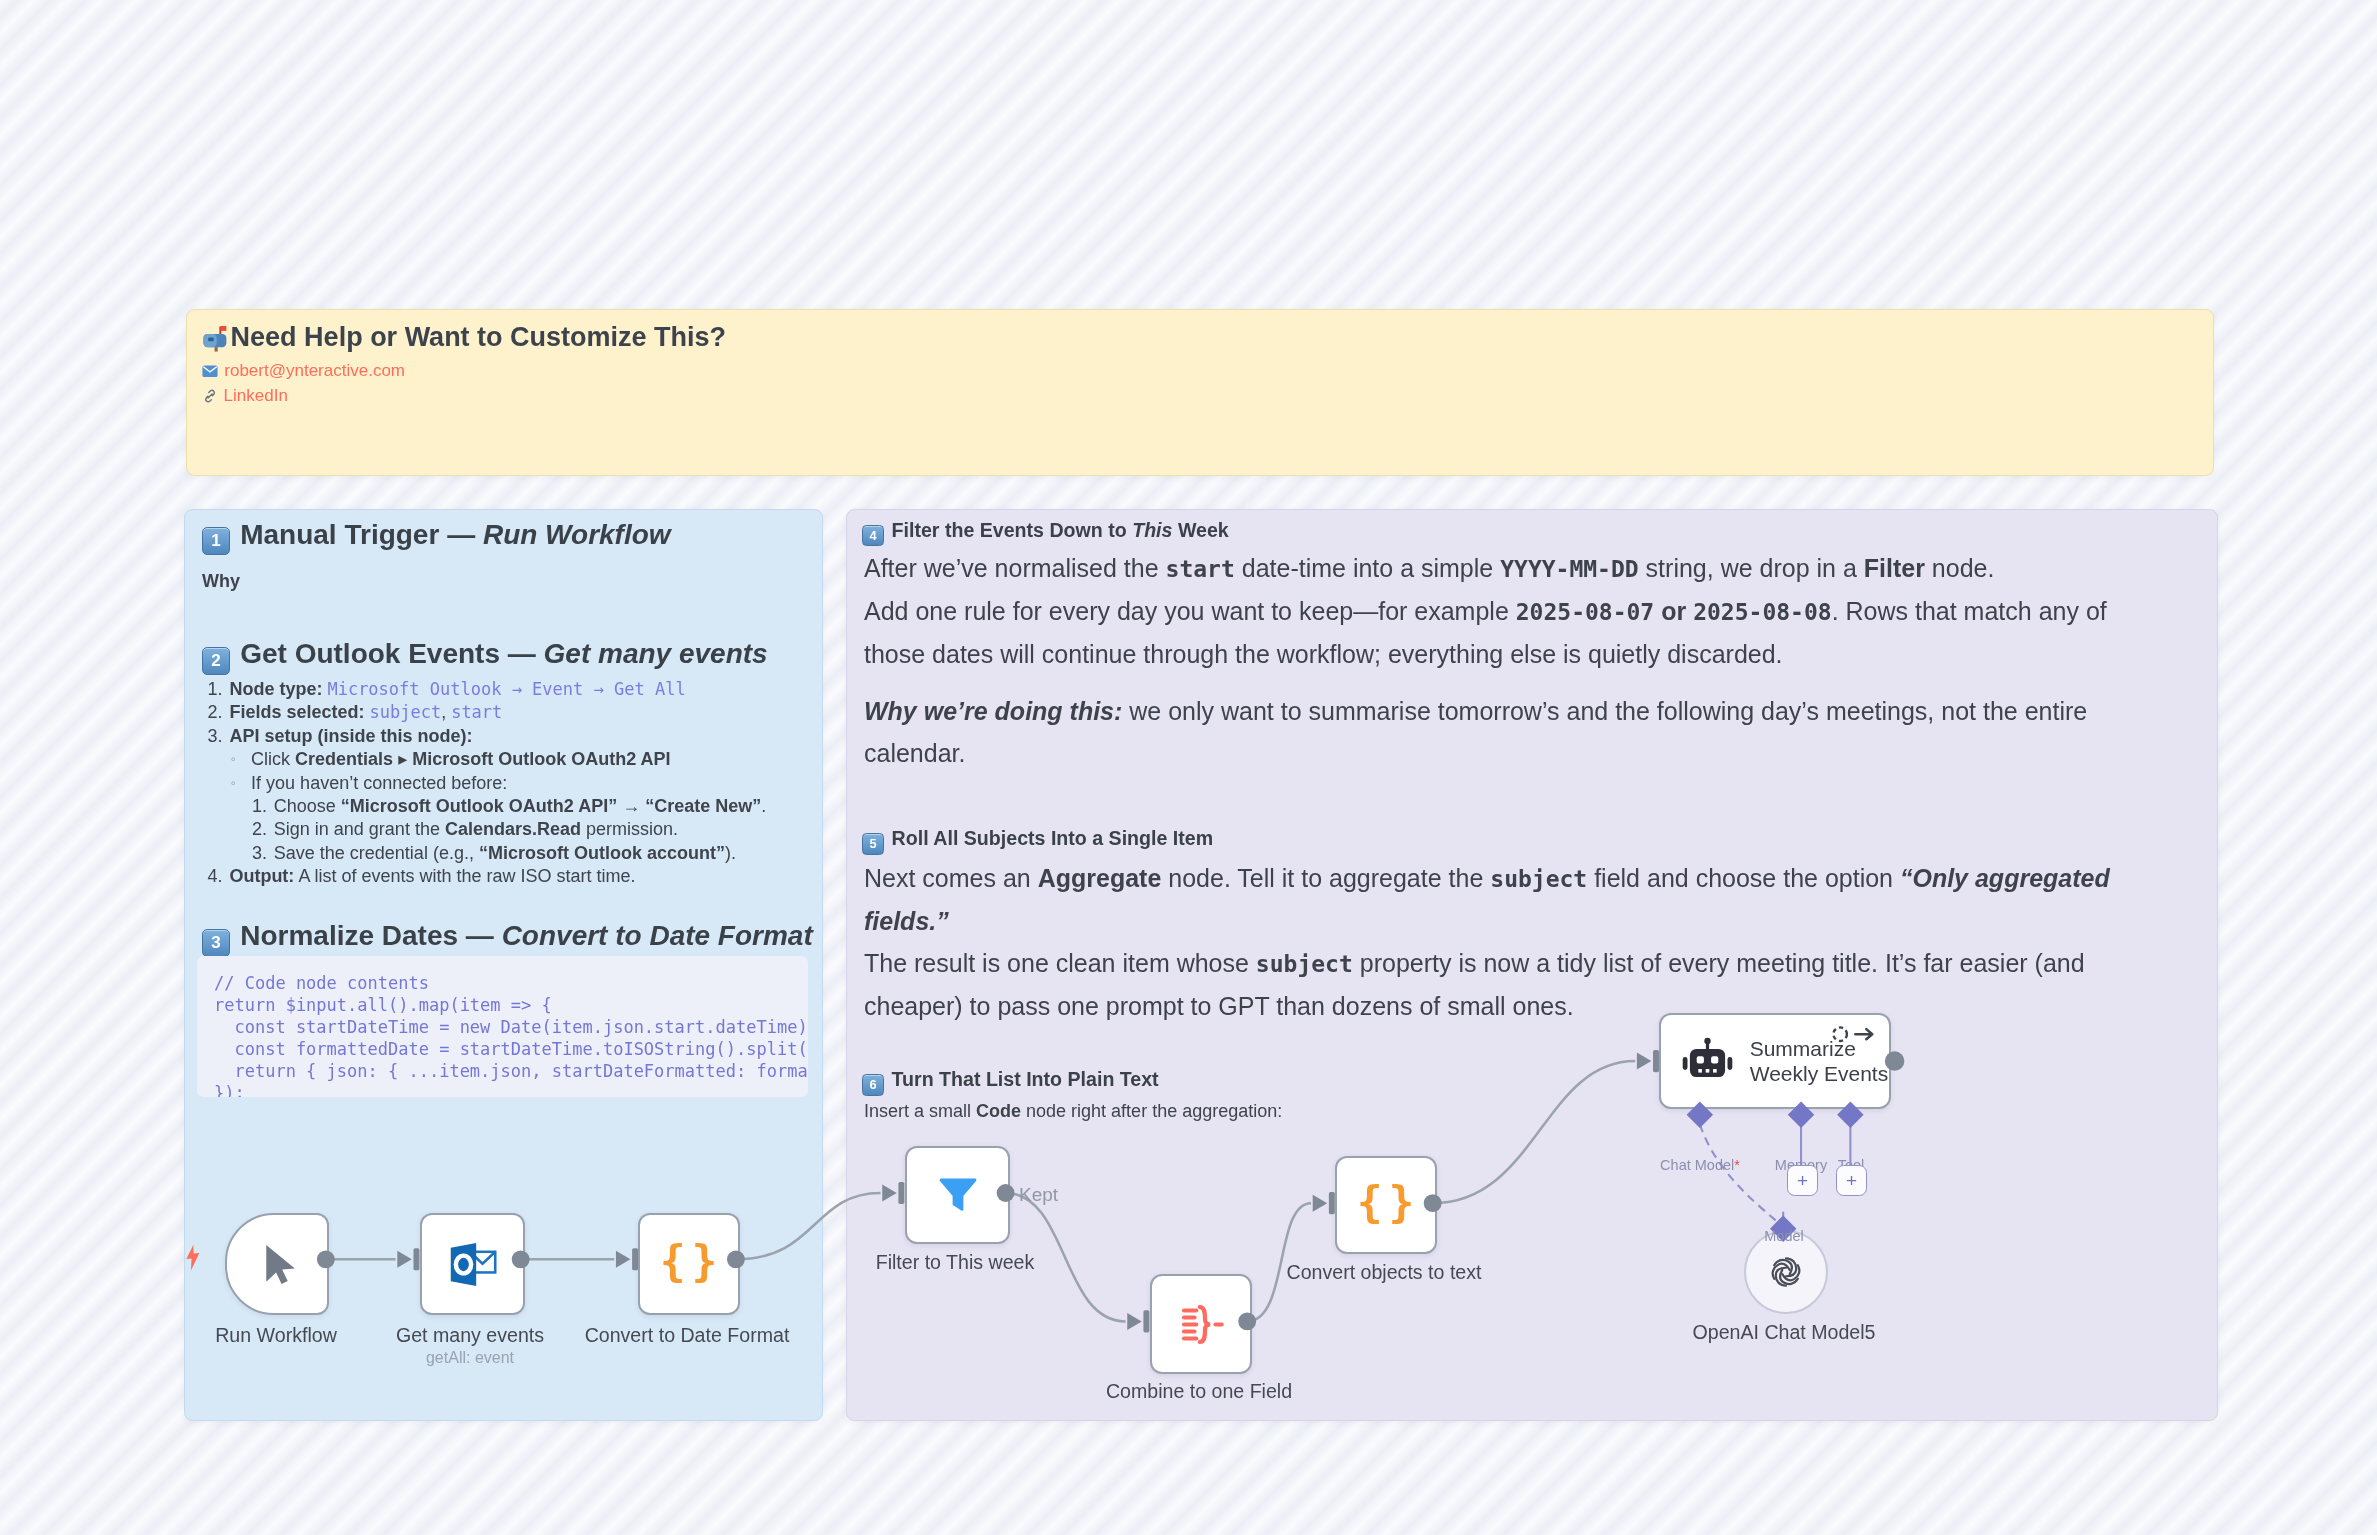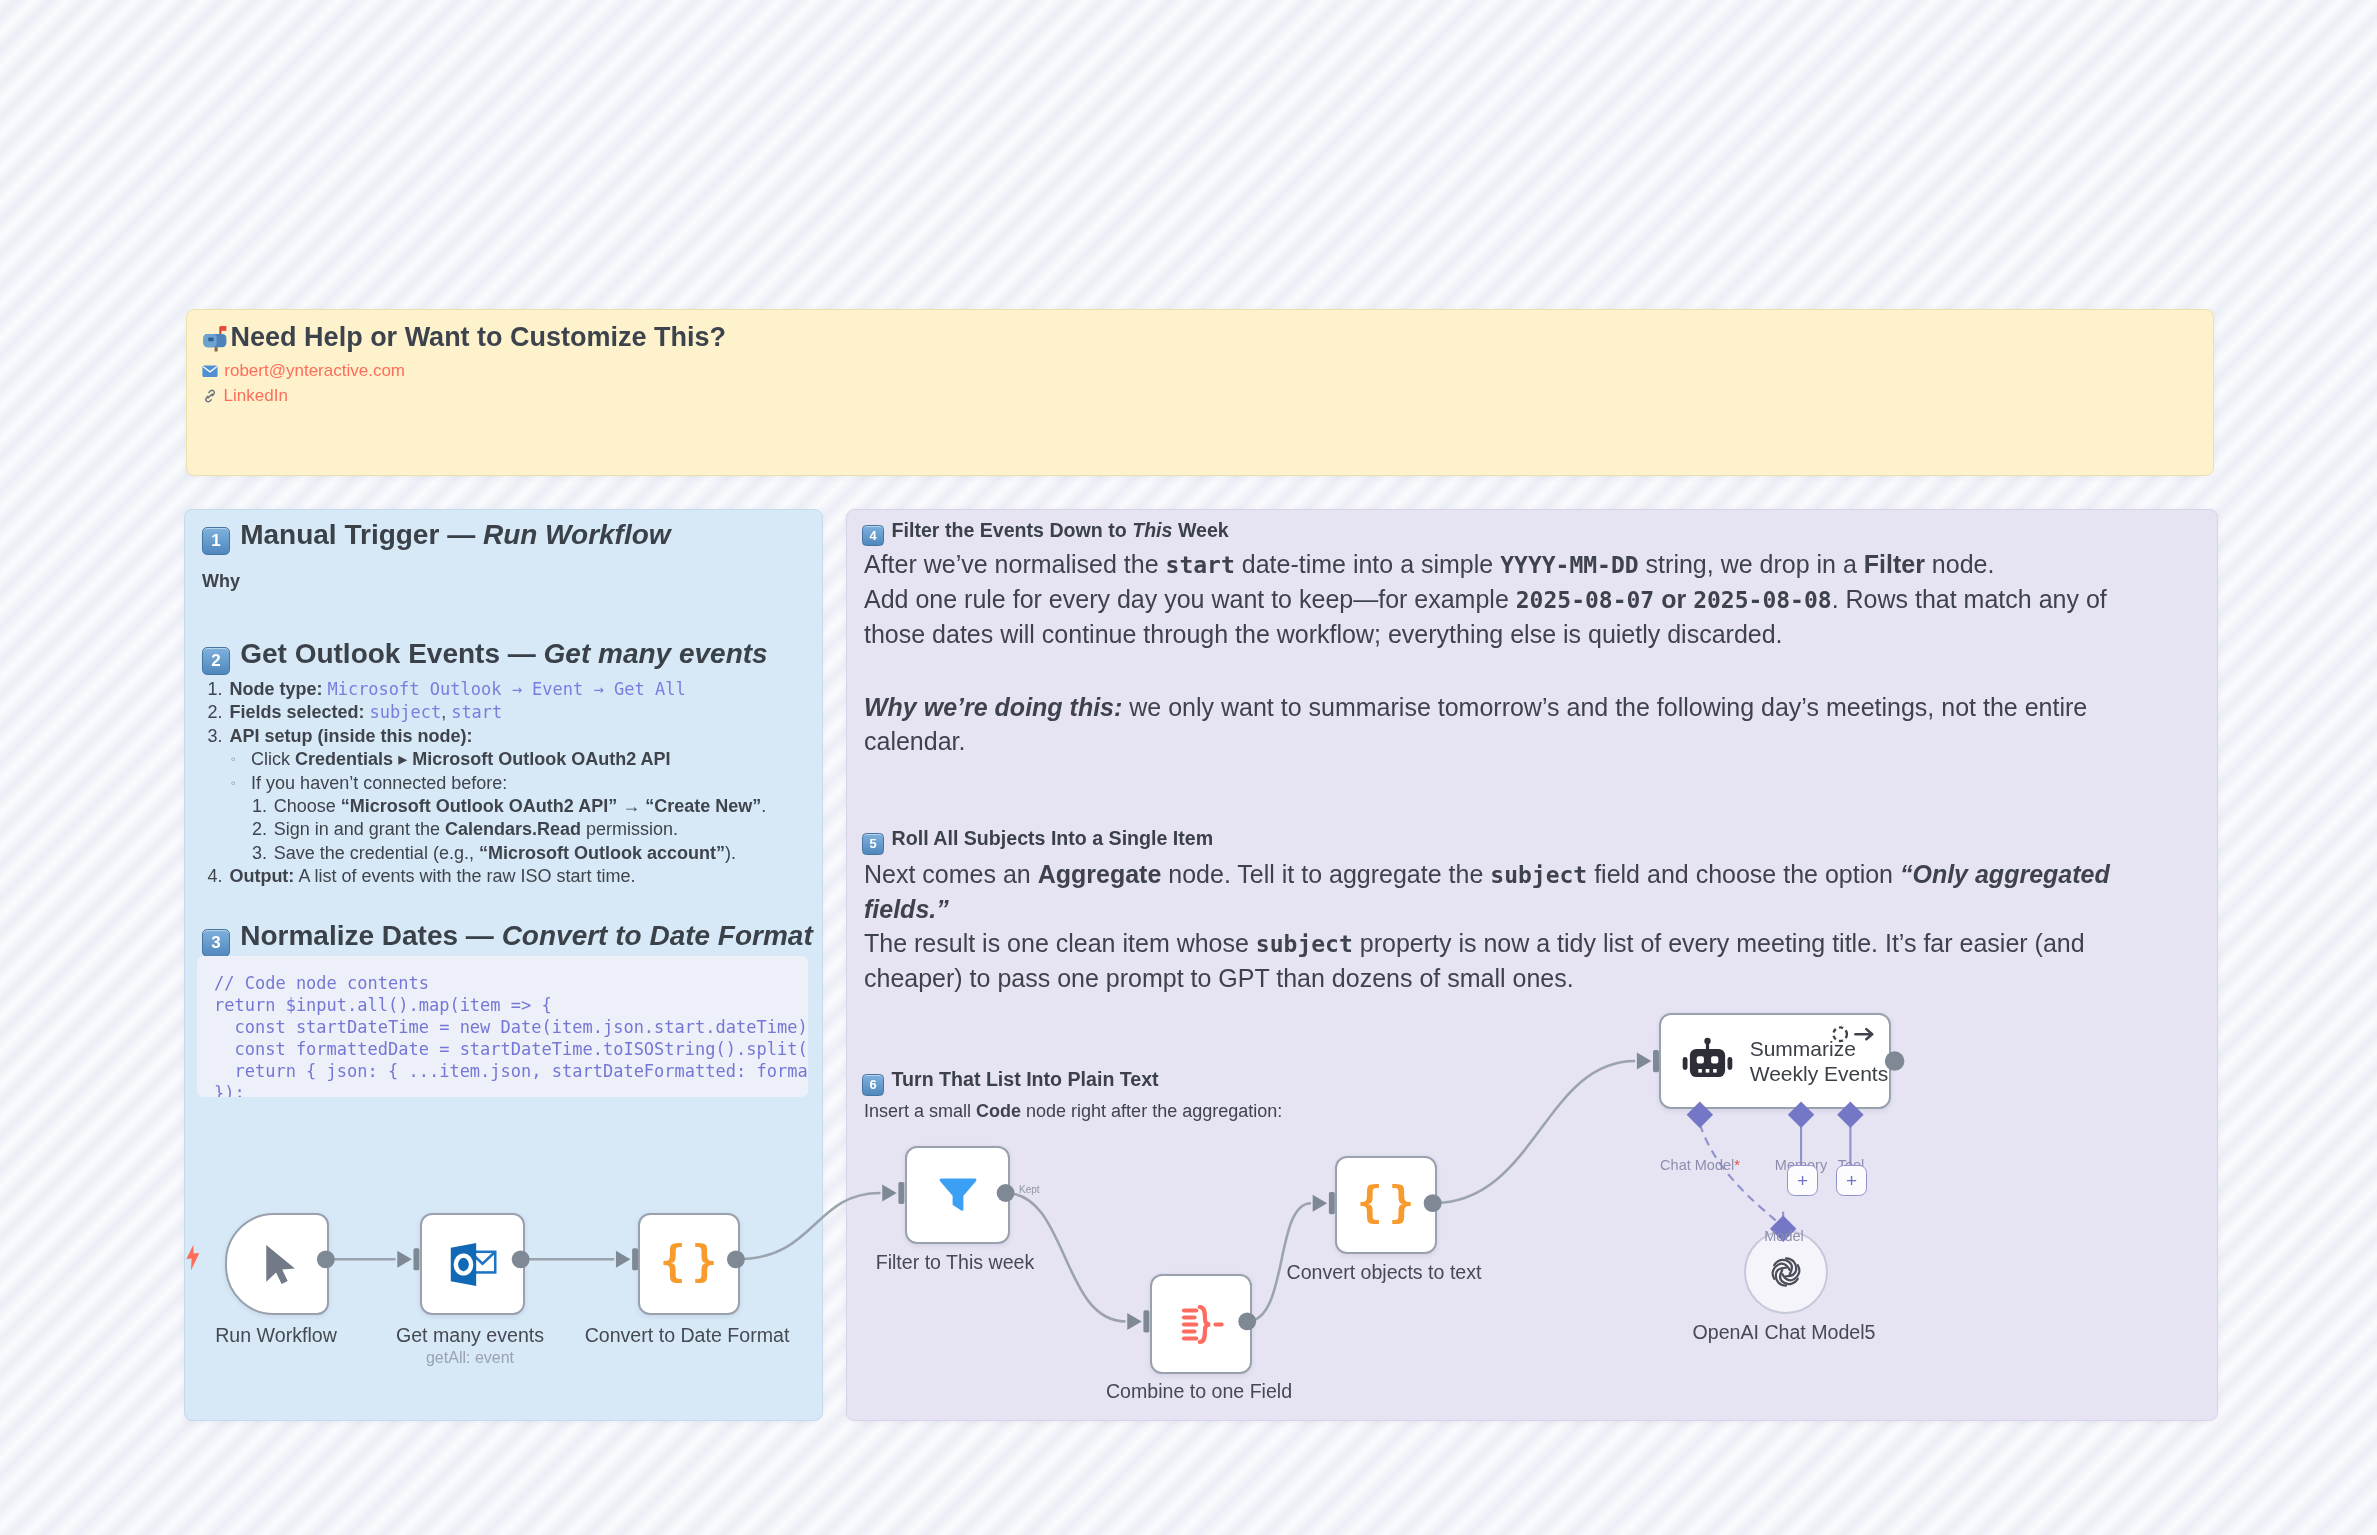--- a/index.html
+++ b/index.html
@@ -39,21 +39,21 @@
   .blist .mkn{width:20.4px;text-align:right;margin-left:48px;margin-right:6.8px;flex:none;}
   .blist b{font-weight:bold;}
   code,.mono{font-family:"DejaVu Sans Mono",monospace;}
   .pcode{color:#7a7ce0;font-size:17px;}
   .codebox{position:absolute;left:12px;top:446px;width:611px;height:141px;background:#edf0f8;border-radius:6.8px;overflow:hidden;}
   .codebox pre{margin:0;padding:16px 0 0 17px;font-family:"DejaVu Sans Mono",monospace;font-size:17px;line-height:22px;color:#7577d6;white-space:pre;}
 
   
   .ph{position:absolute;left:15.3px;font-size:19.6px;font-weight:bold;color:#3b4148;white-space:nowrap;}
   .ph .it{font-style:italic;}
-  .ppar{position:absolute;left:17px;font-size:25px;line-height:34px;color:#3e434b;white-space:nowrap;}
+  .ppar{position:absolute;left:17px;font-size:25px;line-height:42px;color:#3e434b;white-space:nowrap;}
   .ppar .cd{font-family:"DejaVu Sans Mono",monospace;font-weight:600;font-size:23px;}
   .ppar b{font-weight:bold;}
   .ppar .bit{font-style:italic;font-weight:600;}
   .psmall{position:absolute;left:17px;font-size:18px;color:#3f444c;}
 
   
   .node{position:absolute;background:#fff;border:2.1px solid #98a1ad;border-radius:12px;
         display:flex;align-items:center;justify-content:center;z-index:2;cursor:pointer;
         box-shadow:0 1.7px 5.1px rgba(68,80,100,0.10);}
   .node-run{border-radius:49px 12px 12px 49px;}
@@ -63,21 +63,21 @@
   .nsub{position:absolute;transform:translateX(-50%);font-size:16px;color:#9aa3ae;white-space:nowrap;z-index:2;}
   .agent-text{margin-left:15.3px;font-size:21px;line-height:25.5px;color:#3b4048;font-weight:500;}
   .agent-icons{position:absolute;top:8.5px;right:10.2px;}
   .circle-node{position:absolute;left:1744px;top:1230px;width:80px;height:80px;border-radius:50%;
         background:#f4f4fa;border:2.1px solid #c6c9da;display:flex;align-items:center;justify-content:center;z-index:2;cursor:pointer;}
   .wires{position:absolute;inset:0;z-index:3;pointer-events:none;}
   .portlabel{position:absolute;transform:translateX(-50%);font-size:14.5px;color:#8c8fae;white-space:nowrap;z-index:4;margin-top:32px;}
   .portlabel .req{color:#e74c3c;}
   .plusbox{position:absolute;width:29px;height:29px;background:#fcfcff;border:1.7px solid #8f92cc;border-radius:7.7px;
         display:flex;align-items:center;justify-content:center;font-size:19px;color:#6f73c0;z-index:4;cursor:pointer;}
-  .keptlabel{position:absolute;left:1019px;top:1184px;font-size:10px;color:#9098a4;z-index:4;}
+  .keptlabel{position:absolute;left:1019px;top:1184px;font-size:19px;color:#9098a4;z-index:4;}
   .bolt{position:absolute;left:182px;top:1244px;z-index:2;transform:rotate(-6deg);}
 </style>
 </head>
 <body>
 
 <div class="canvas">
 
   <div class="note note-yellow">
     <div class="ynote-title">
       <svg width="29" height="29" viewBox="0 0 24 24">

